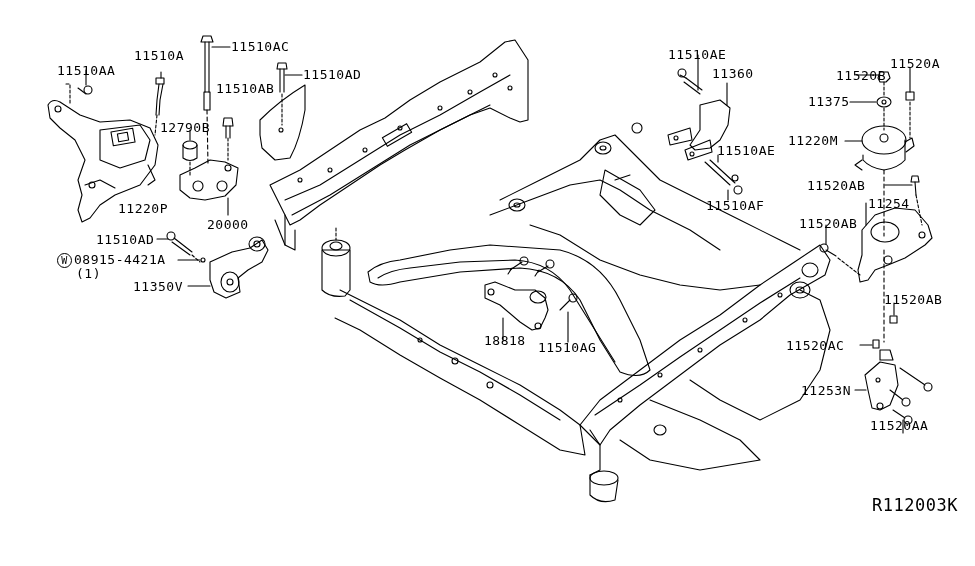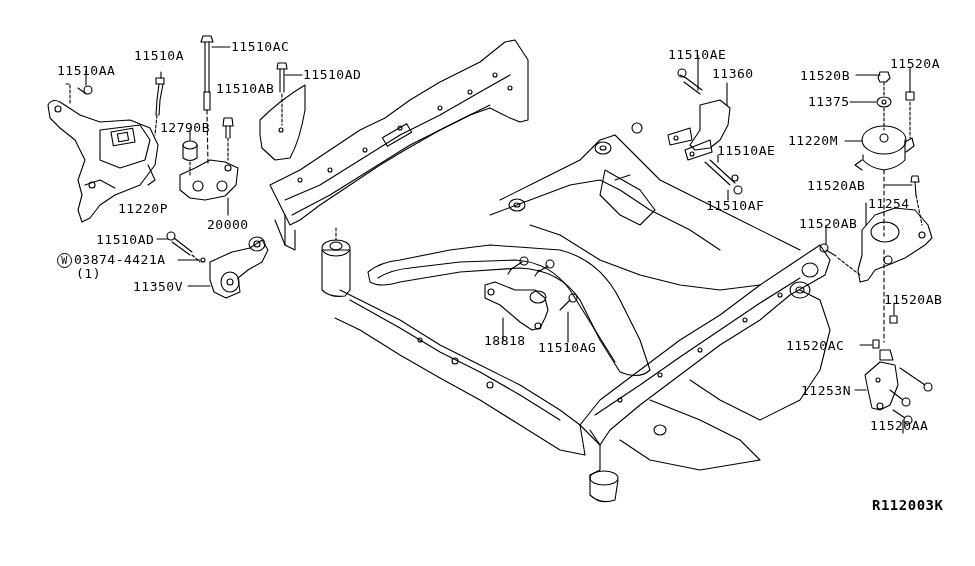--- a/index.html
+++ b/index.html
@@ -1,21 +1,21 @@
 <!DOCTYPE html>
 <html><head>
 <meta charset="utf-8">
 <style>
   html, body { margin: 0; padding: 0; background: #ffffff; }
   body { width: 975px; height: 566px; position: relative; overflow: hidden;
          font-family: "DejaVu Sans Mono", monospace; }
   #stage { position: absolute; left: 0; top: 0; width: 975px; height: 566px; }
   .lbl { position: absolute; font-family: "DejaVu Sans Mono", monospace; font-size: 13px;
          color: #000; white-space: nowrap; line-height: 13px; letter-spacing: 0.5px; }
-  .ref { font-size: 14px; font-weight: bold; }
+  .ref { font-size: 17px; }
   svg line, svg path, svg polyline, svg polygon, svg rect, svg circle, svg ellipse {
     vector-effect: non-scaling-stroke;
   }
   .w-circle { display: inline-block; width: 13px; height: 13px; border: 1px solid #000;
               border-radius: 50%; text-align: center; font-size: 10px; line-height: 13px;
               margin-right: 2px; vertical-align: middle; }
 </style>
 </head>
 <body>
 
@@ -266,30 +266,30 @@
 
 <span class="lbl" style="left:57px;top:64px">11510AA</span>
 <span class="lbl" style="left:134px;top:49px">11510A</span>
 <span class="lbl" style="left:231px;top:40px">11510AC</span>
 <span class="lbl" style="left:303px;top:68px">11510AD</span>
 <span class="lbl" style="left:216px;top:82px">11510AB</span>
 <span class="lbl" style="left:160px;top:121px">12790B</span>
 <span class="lbl" style="left:118px;top:202px">11220P</span>
 <span class="lbl" style="left:207px;top:218px">20000</span>
 <span class="lbl" style="left:96px;top:233px">11510AD</span>
-<span class="lbl" style="left:57px;top:253px"><span class="w-circle">W</span><span>03874-4421A</span></span>
+<span class="lbl" style="left:57px;top:253px"><span class="w-circle">W</span><span>08915-4421A</span></span>
 <span class="lbl" style="left:76px;top:267px">(1)</span>
 <span class="lbl" style="left:133px;top:280px">11350V</span>
 <span class="lbl" style="left:484px;top:334px">18818</span>
 <span class="lbl" style="left:538px;top:341px">11510AG</span>
 <span class="lbl" style="left:668px;top:48px">11510AE</span>
 <span class="lbl" style="left:712px;top:67px">11360</span>
 <span class="lbl" style="left:717px;top:144px">11510AE</span>
 <span class="lbl" style="left:706px;top:199px">11510AF</span>
-<span class="lbl" style="left:800px;top:69px">11520B</span>
+<span class="lbl" style="left:836px;top:69px">11520B</span>
 <span class="lbl" style="left:890px;top:57px">11520A</span>
 <span class="lbl" style="left:808px;top:95px">11375</span>
 <span class="lbl" style="left:788px;top:134px">11220M</span>
 <span class="lbl" style="left:807px;top:179px">11520AB</span>
 <span class="lbl" style="left:868px;top:197px">11254</span>
 <span class="lbl" style="left:799px;top:217px">11520AB</span>
 <span class="lbl" style="left:884px;top:293px">11520AB</span>
 <span class="lbl" style="left:786px;top:339px">11520AC</span>
 <span class="lbl" style="left:801px;top:384px">11253N</span>
 <span class="lbl" style="left:870px;top:419px">11520AA</span>

